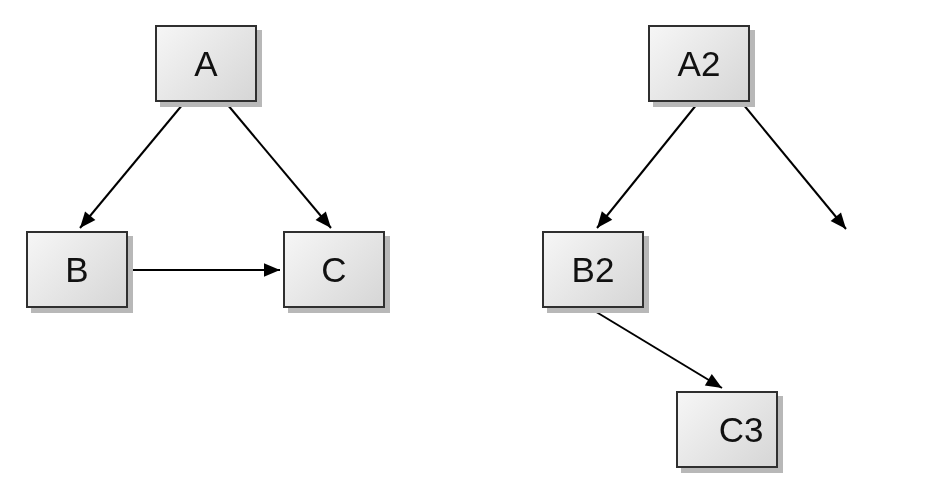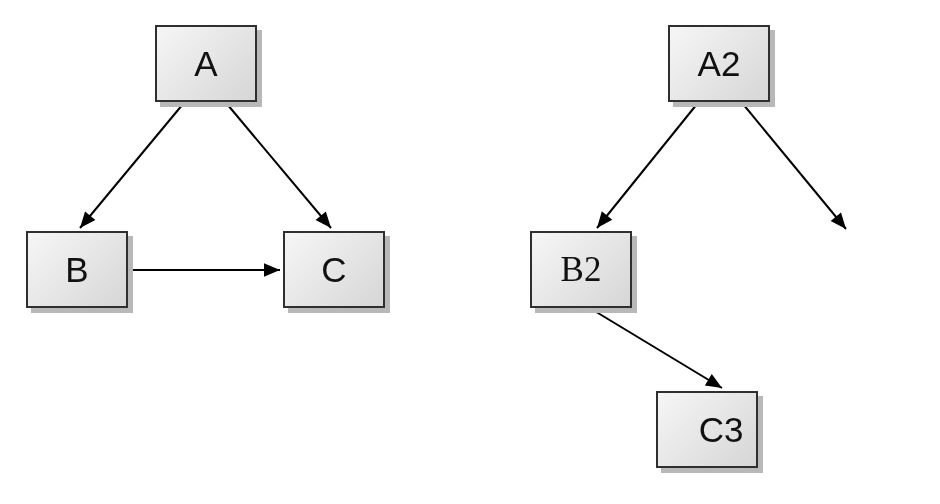--- a/index.html
+++ b/index.html
@@ -46,24 +46,24 @@
   .node-label {
     font-size: 35px;
     line-height: 1;
     color: var(--label-color, #111111);
     user-select: none;
   }
   
   .pos-a   { left: 155px; top: 25px; }
   .pos-b   { left: 26px;  top: 231px; }
   .pos-c   { left: 283px; top: 231px; }
-  .pos-a2  { left: 668px; top: 25px; }
-  .pos-b2  { left: 530px; top: 231px; font-family: Liberation Serif, serif; }
+  .pos-a2  { left: 648px; top: 25px; }
+  .pos-b2  { left: 542px; top: 231px; }
   .pos-c2  { left: 798px; top: 232px; }
-  .pos-c3  { left: 656px; top: 391px; padding-left: 28px; }
+  .pos-c3  { left: 676px; top: 391px; padding-left: 28px; }
 </style>
 </head>
 <body>
 
 <div class="canvas">
 
   <svg class="edge-layer" width="940" height="504" viewBox="0 0 940 504" xmlns="http://www.w3.org/2000/svg">
     <defs>
       <marker id="arrow" viewBox="0 0 10 10" refX="10" refY="5" markerWidth="10" markerHeight="8" orient="auto-start-reverse">
         <path class="arrow-head" d="M 0 0.8 L 10 5 L 0 9.2 z"></path>

